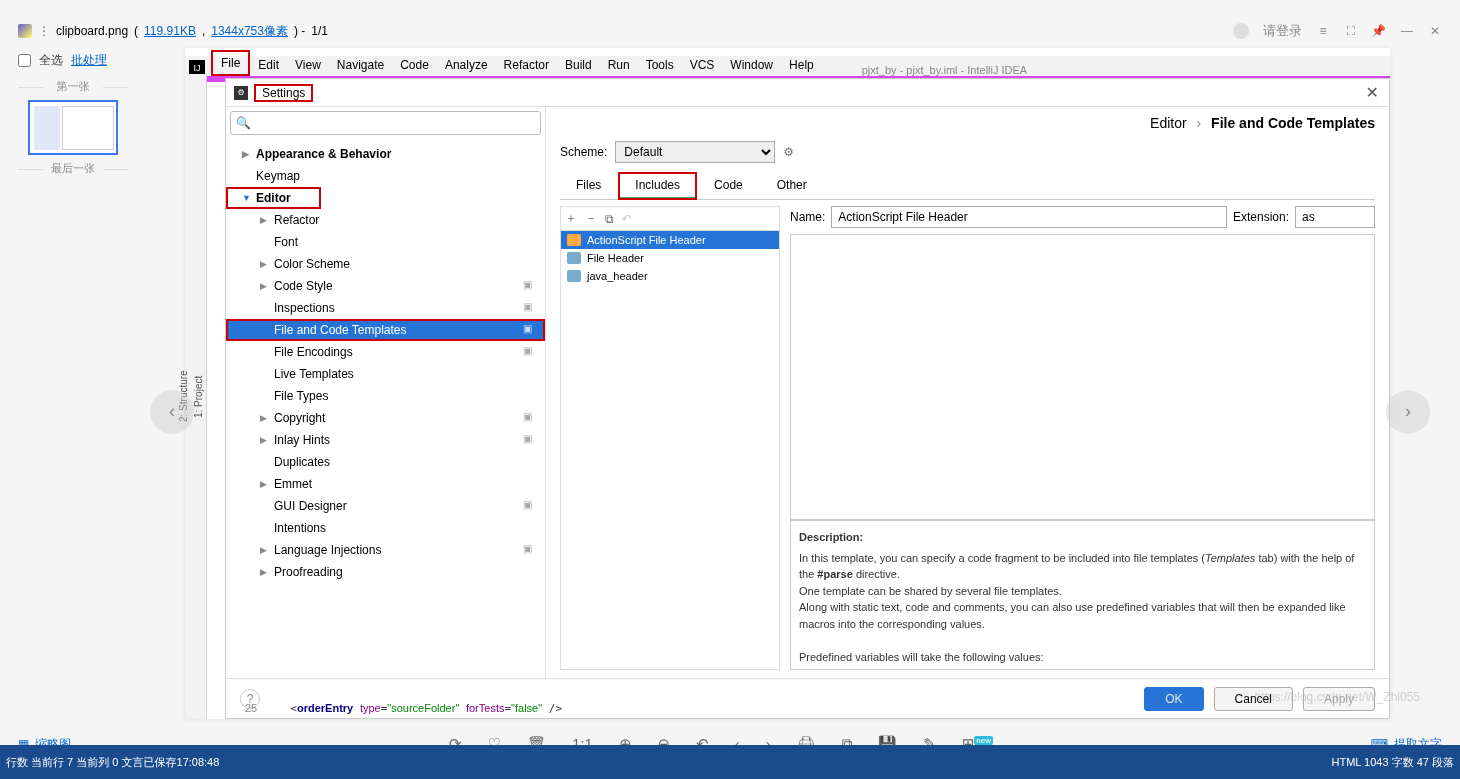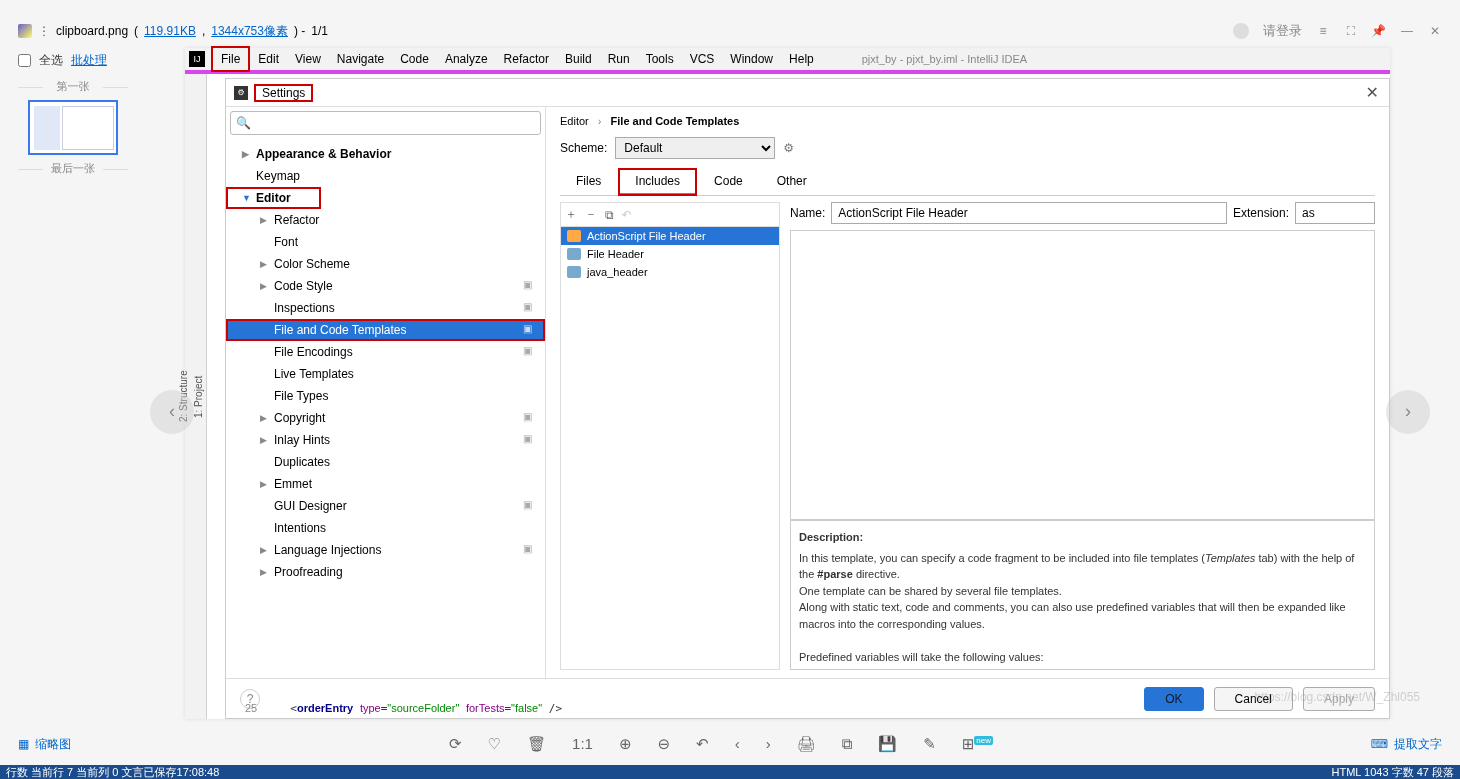--- a/index.html
+++ b/index.html
@@ -24,21 +24,21 @@
 .sidebar-left .label:before, .sidebar-left .label:after { content: ""; position: absolute; top: 50%; width: 25px; height: 1px; background: #ddd; }
 .sidebar-left .label:before { left: 0; } .sidebar-left .label:after { right: 0; }
 .sidebar-left .thumb { border: 2px solid #3a78f0; width: 90px; height: 55px; background: #fff; margin: 4px auto; position: relative; }
 .sidebar-left .thumb .mini { position: absolute; background: #e0e8f8; }
 
 
 .content { position: absolute; top: 48px; left: 185px; right: 70px; bottom: 60px; background: #fff; box-shadow: 0 0 4px rgba(0,0,0,.1); }
 
 
 .ide { position: absolute; inset: 0; background: #fff; }
-.ide-menubar { height: 26px; background: #f2f2f2; border-bottom: 4px solid #d946ef; display: flex; align-items: center; padding: 0 4px; font-size: 12px; }
+.ide-menubar { height: 26px; background: #f2f2f2; border-bottom: 6px solid #d946ef; display: flex; align-items: flex-end; padding: 0 4px; font-size: 12px; margin-top: 8px; }
 .ide-logo { width: 16px; height: 16px; background: #000; color: #fff; font-size: 9px; display: flex; align-items: center; justify-content: center; margin-right: 6px; }
 .ide-menu-item { padding: 4px 8px; }
 .ide-menu-item.boxed { border: 2px solid #c00; }
 .ide-title { margin-left: 40px; color: #888; font-size: 11px; }
 
 .ide-left-strip { position: absolute; left: 0; top: 26px; bottom: 0; width: 22px; background: #f2f2f2; border-right: 1px solid #d0d0d0; writing-mode: vertical-rl; text-align: center; font-size: 10px; color: #555; }
 .ide-left-strip span { display: block; padding: 8px 2px; transform: rotate(180deg); }
 
 
 .settings { position: absolute; left: 40px; top: 30px; right: 0; bottom: 0; background: #fff; border: 1px solid #ccc; display: flex; flex-direction: column; }
@@ -58,21 +58,21 @@
 .tree-item.lev2 { padding-left: 48px; }
 .tree-item .arrow { position: absolute; left: 16px; font-size: 9px; color: #888; }
 .tree-item.lev2 .arrow { left: 34px; }
 .tree-item .badge { margin-left: auto; width: 14px; height: 14px; color: #aaa; font-size: 10px; }
 .tree-item.boxed { outline: 2px solid #c00; outline-offset: -2px; }
 .tree-item.selected { background: #2675d6; color: #fff; }
 .tree-item.expanded .arrow { color: #2675d6; }
 .tree-item.lev1.editor-row { display: inline-flex; width: auto; padding-right: 30px; }
 
 .settings-main { flex: 1; display: flex; flex-direction: column; padding: 8px 14px; }
-.crumb { font-size: 11px; padding-bottom: 10px; }
+.crumb { font-size: 14px; padding-bottom: 10px; text-align: right; }
 .crumb .sep { color: #888; margin: 0 6px; }
 .crumb .strong { font-weight: bold; }
 .scheme-row { display: flex; align-items: center; gap: 8px; margin-bottom: 10px; }
 .scheme-row select { width: 160px; height: 22px; border: 1px solid #aaa; font-size: 12px; padding: 0 4px; }
 .scheme-row .gear { color: #777; }
 
 .tabs { display: flex; border-bottom: 1px solid #ccc; gap: 2px; }
 .tab { padding: 5px 16px; font-size: 12px; cursor: pointer; border-bottom: 2px solid transparent; }
 .tab.active { border-bottom: 2px solid #4a6; }
 .tab.boxed { outline: 2px solid #c00; outline-offset: -1px; }
@@ -96,41 +96,41 @@
 .opts { display: flex; gap: 20px; align-items: center; padding: 6px 0; font-size: 11px; color: #444; }
 .opts .g { color: #aaa; }
 .desc-box { border: 1px solid #ccc; padding: 8px; font-size: 11px; line-height: 1.5; color: #333; height: 150px; overflow: auto; }
 .desc-box .lbl { font-weight: bold; margin-bottom: 4px; display: block; }
 .desc-box em { font-style: italic; }
 
 .settings-footer { height: 40px; border-top: 1px solid #ddd; display: flex; align-items: center; padding: 0 14px; gap: 10px; }
 .settings-footer .help { width: 20px; height: 20px; border: 1px solid #ccc; border-radius: 10px; text-align: center; color: #888; line-height: 18px; }
 .settings-footer .spacer { flex: 1; }
 .settings-footer button { height: 24px; padding: 0 20px; border: 1px solid #aaa; background: #f5f5f5; border-radius: 3px; font-size: 12px; cursor: pointer; }
-.settings-footer button.primary { background: #2675d6; color: #0f172a; border-color: #2675d6; }
+.settings-footer button.primary { background: #2675d6; color: #e5e5e5; border-color: #2675d6; }
 .settings-footer button:disabled { color: #aaa; }
 
 
 .code-peek { position: absolute; bottom: 4px; left: 60px; font-family: monospace; font-size: 11px; color: #333; }
 .code-peek .n { color: #888; }
 .code-peek .t { color: #008; font-weight: bold; }
 .code-peek .a { color: #808; }
 .code-peek .v { color: #080; }
 
 .nav-circle { position: absolute; top: 50%; width: 44px; height: 44px; border-radius: 50%; background: rgba(200,200,200,.4); display: flex; align-items: center; justify-content: center; color: #888; font-size: 18px; }
 .nav-circle.left { left: 150px; } .nav-circle.right { right: 30px; }
 
 
 .bottom-bar { position: absolute; bottom: 20px; left: 18px; right: 18px; height: 30px; display: flex; align-items: center; color: #666; font-size: 12px; }
 .bottom-bar .left { display: flex; align-items: center; gap: 6px; color: #0066cc; }
 .bottom-bar .mid { flex: 1; display: flex; justify-content: center; gap: 26px; }
 .bottom-bar .mid span { cursor: pointer; color: #666; font-size: 15px; }
 .bottom-bar .right { display: flex; align-items: center; gap: 6px; color: #0066cc; }
 .watermark { position: absolute; right: 40px; bottom: 75px; color: rgba(150,150,150,.4); font-size: 12px; }
-.status-bar { position: absolute; bottom: 0; left: 0; right: 0; height: 14px; background: #1a4b8c; color: #fff; font-size: 11px; display: flex; align-items: center; padding: 0 6px; }
+.status-bar { position: absolute; bottom: 0; left: 0; right: 0; height: 34px; background: #1a4b8c; color: #fff; font-size: 11px; display: flex; align-items: center; padding: 0 6px; }
 .status-bar .sr { margin-left: auto; text-align: center; }
 </style>
 </head>
 <body>
 
 <div class="viewer-bar">
   <span class="logo"></span>
   <span class="dot">⋮</span>
   <span class="fname">clipboard.png</span>
   <span>(</span>

